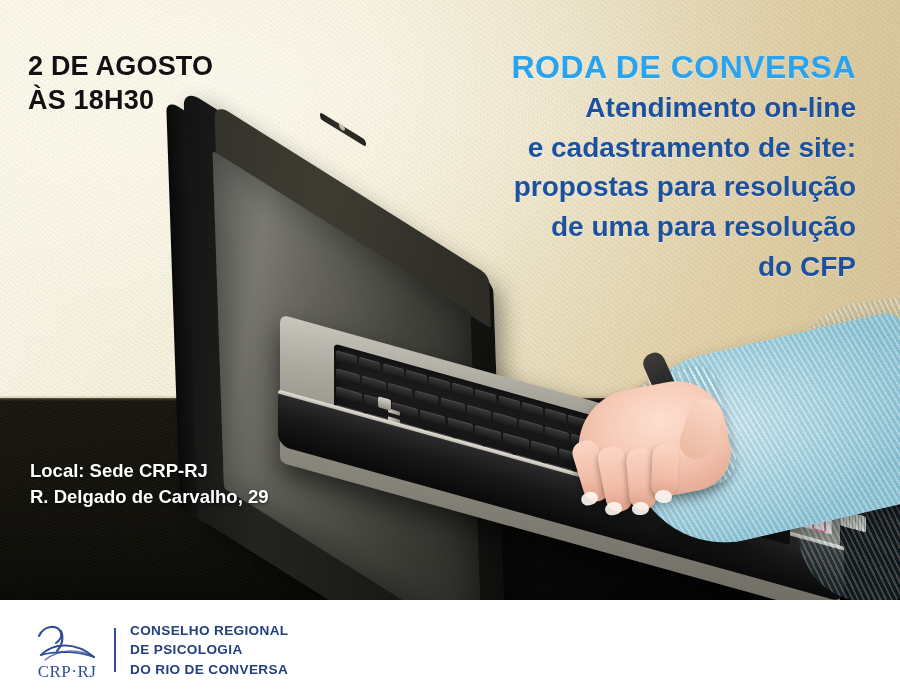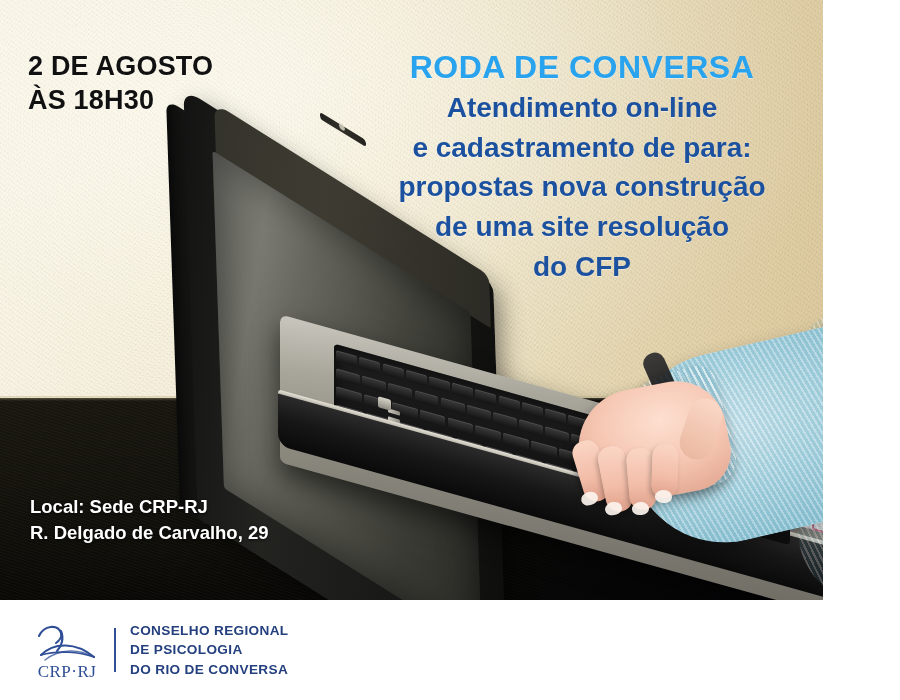--- a/index.html
+++ b/index.html
@@ -2,21 +2,21 @@
 <html><head>
 <meta charset="utf-8">
 <title>CRP-RJ Roda de Conversa</title>
 <style>
   html,body{margin:0;padding:0;}
   body{
     width:900px;height:700px;overflow:hidden;
     font-family:"Liberation Sans","DejaVu Sans",sans-serif;
     background:#ffffff;
   }
-  .poster{position:relative;width:823px;height:700px;overflow:hidden;background:#ef4444;}
+  .poster{position:relative;width:900px;height:700px;overflow:hidden;background:#ef4444;}
 
   
   .photo{
     position:absolute;left:0;top:0;width:900px;height:600px;overflow:hidden;
     background:
       radial-gradient(ellipse 120% 90% at 18% 18%, #fbf6e2 0%, rgba(251,246,226,0) 62%),
       linear-gradient(105deg,#f7f1dc 0%,#f3ecd3 32%,#eee3c2 58%,#ead9b0 78%,#e3cfa2 100%);
   }
   
   .wall-tex{
@@ -210,35 +210,34 @@
     background:linear-gradient(180deg,#2a2a2c,#141416);transform:rotate(-24deg);opacity:.9;
   }
 
   
   .date-block{
     position:absolute;left:28px;top:50px;color:#111111;
     font-weight:bold;font-size:27px;line-height:1.25;letter-spacing:.2px;
     text-shadow:0 1px 2px rgba(255,255,255,.45);
   }
   .headline{
-    position:absolute;right:53px;top:50px;width:530px;text-align:center;
+    position:absolute;right:44px;top:50px;width:530px;text-align:right;
   }
   .headline .kicker{
     display:block;color:#29a3ee;font-weight:bold;font-size:32px;line-height:1.12;
     letter-spacing:.5px;text-shadow:0 1px 1px rgba(255,255,255,.5);
   }
   .headline .sub{
     display:block;color:#1b519f;font-weight:bold;font-size:28px;line-height:1.28;
     margin-top:4px;text-shadow:0 1px 1px rgba(255,255,255,.45);
   }
   .local-block{
     position:absolute;left:30px;top:458px;color:#ffffff;
     font-weight:bold;font-size:18.5px;line-height:1.42;
     text-shadow:0 1px 3px rgba(0,0,0,.75);
-    margin-top:36px;
   }
 
   
   .footer{
     position:absolute;left:0;top:600px;width:900px;height:100px;background:#ffffff;
     display:flex;align-items:center;
   }
   .logo-wrap{position:absolute;left:28px;top:18px;display:flex;align-items:center;height:64px;}
   .logo-mark{position:relative;width:78px;height:62px;}
   .logo-mark svg{display:block;}
@@ -404,23 +403,23 @@
     <div class="nail n4"></div>
 
     <div class="date-block">
       <div>2 DE AGOSTO</div>
       <div>ÀS 18H30</div>
     </div>
 
     <div class="headline">
       <span class="kicker">RODA DE CONVERSA</span>
       <span class="sub">Atendimento on-line</span>
-      <span class="sub">e cadastramento de para:</span>
-      <span class="sub">propostas nova construção</span>
-      <span class="sub">de uma site resolução</span>
+      <span class="sub">e cadastramento de site:</span>
+      <span class="sub">propostas para resolução</span>
+      <span class="sub">de uma para resolução</span>
       <span class="sub">do CFP</span>
     </div>
 
     <div class="local-block">
       <div>Local: Sede CRP-RJ</div>
       <div>R. Delgado de Carvalho, 29</div>
     </div>
   </div>
 
   <div class="footer">

